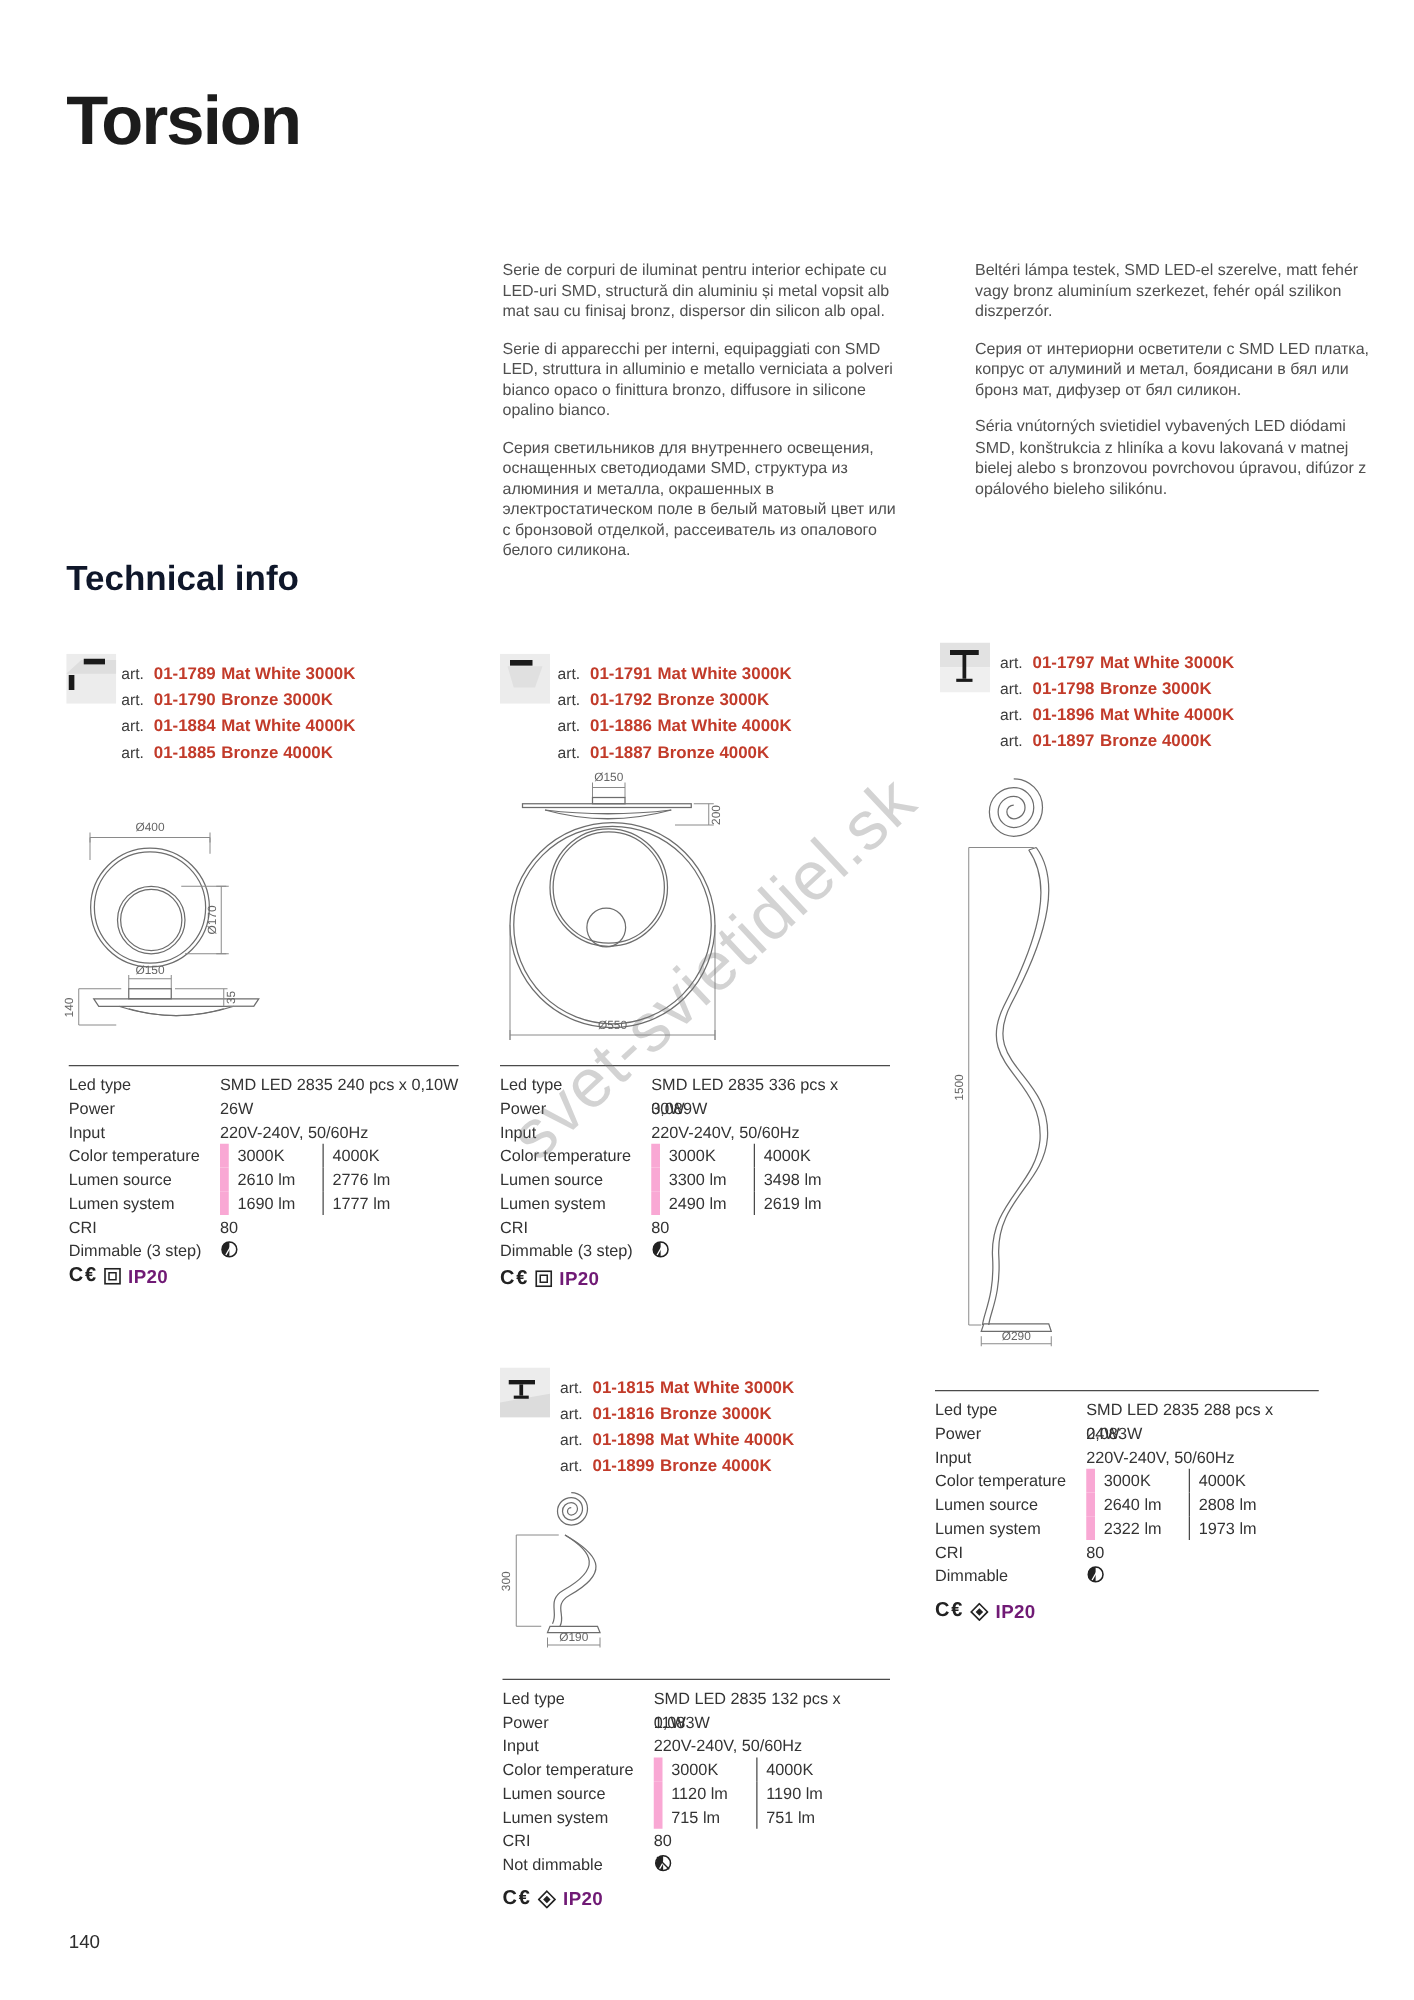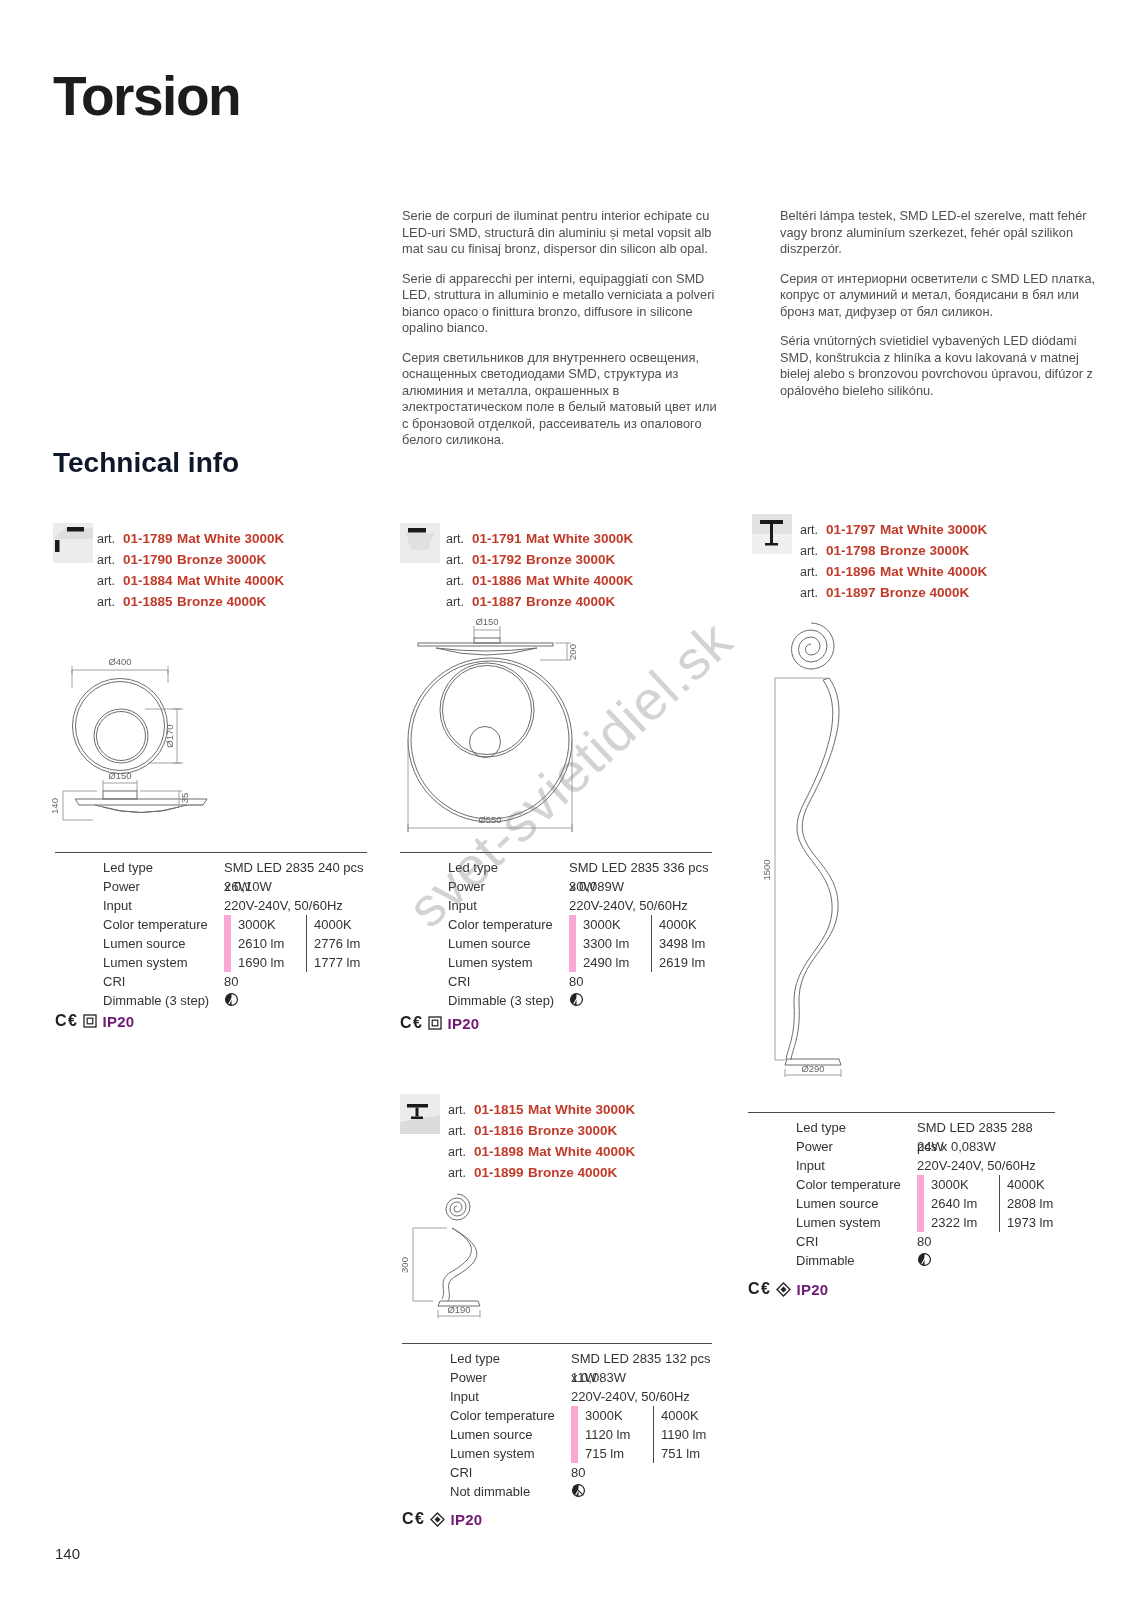--- a/index.html
+++ b/index.html
@@ -14,21 +14,21 @@
   .section-heading{left:53px;top:447px;font-size:28px;font-weight:800;color:#0f172a;}
 
   .art-list{font-size:13.5px;}
   .art-row{display:flex;height:21px;align-items:baseline;}
   .art-prefix{width:26px;font-size:12.5px;color:#3c3c3c;font-weight:400;}
   .art-code{width:54px;color:#c23b2a;font-weight:700;}
   .art-finish{color:#c23b2a;font-weight:700;}
 
   .spec-table{border-top:1px solid #4a4a4a;padding-top:5px;font-size:13px;color:#333;}
   .spec-row{display:flex;height:19px;line-height:19px;}
-  .spec-label{width:121px;margin-left:48px;}
+  .spec-label{width:121px;}
   .spec-value{flex:1;}
   .sv1{width:68px;border-left:7px solid #f9a8d4;padding-left:7px;}
   .sv2{flex:1;border-left:1px solid #4a4a4a;padding-left:7px;}
   .dim-icon{vertical-align:-2px;}
 
   .certs{display:flex;align-items:center;gap:5px;}
   .ce{font-size:16px;font-weight:700;letter-spacing:1.5px;color:#222;}
   .ip{font-size:15px;font-weight:800;letter-spacing:0.3px;color:#701a75;}
 
   .drawing line,.drawing path,.drawing circle,.drawing rect,.drawing polygon{

